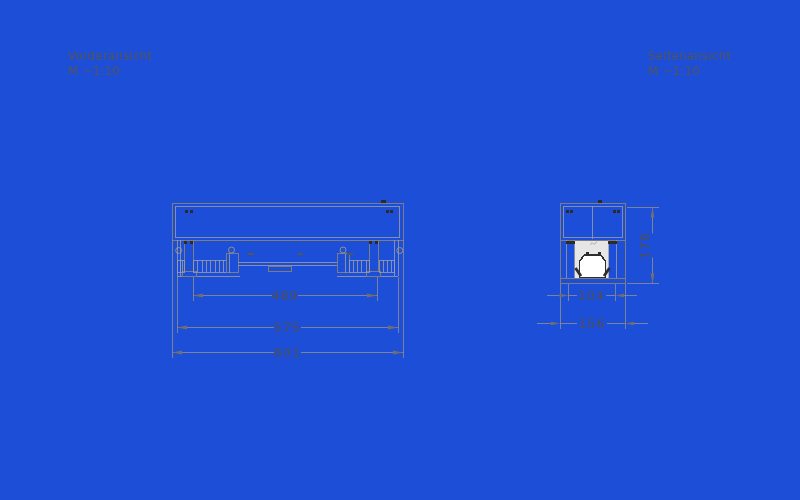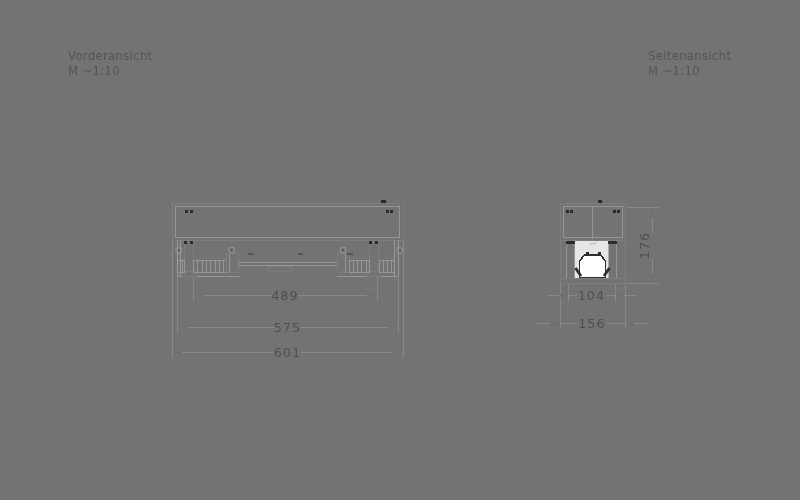--- a/index.html
+++ b/index.html
@@ -1,16 +1,16 @@
 <!DOCTYPE html>
 <html><head>
 <meta charset="utf-8">
 <style>
   html,body{margin:0;padding:0;background:#fff;}
-  #stage{position:relative;width:800px;height:500px;background:#737373;overflow:hidden;
+  #stage{position:relative;width:800px;height:500px;background:#1d4ed8;overflow:hidden;
          font-family:"DejaVu Sans",sans-serif;}
   svg{position:absolute;left:0;top:0;}
   .ln{stroke:#7d7d7d;stroke-width:1;fill:none;}
   .ln2{stroke:#9f9f9f;stroke-width:.8;fill:none;}
   .thin{stroke:#8c8c8c;stroke-width:.85;fill:none;}
   .dk{fill:#2b2b2b;stroke:none;}
   .dkln{stroke:#2e2e2e;stroke-width:1.5;fill:#ffffff;}
   .wedge{stroke:#2e2e2e;stroke-width:2.8;fill:none;}
   .arr{fill:#6f6f6f;stroke:none;}
   .fillgray{fill:#e6e6e6;stroke:none;}

